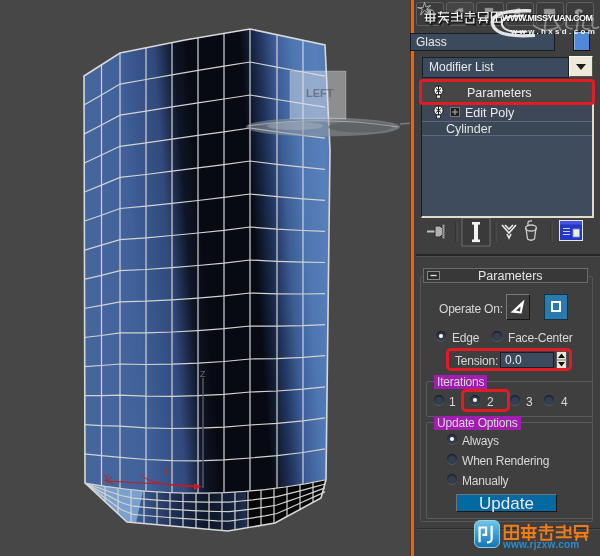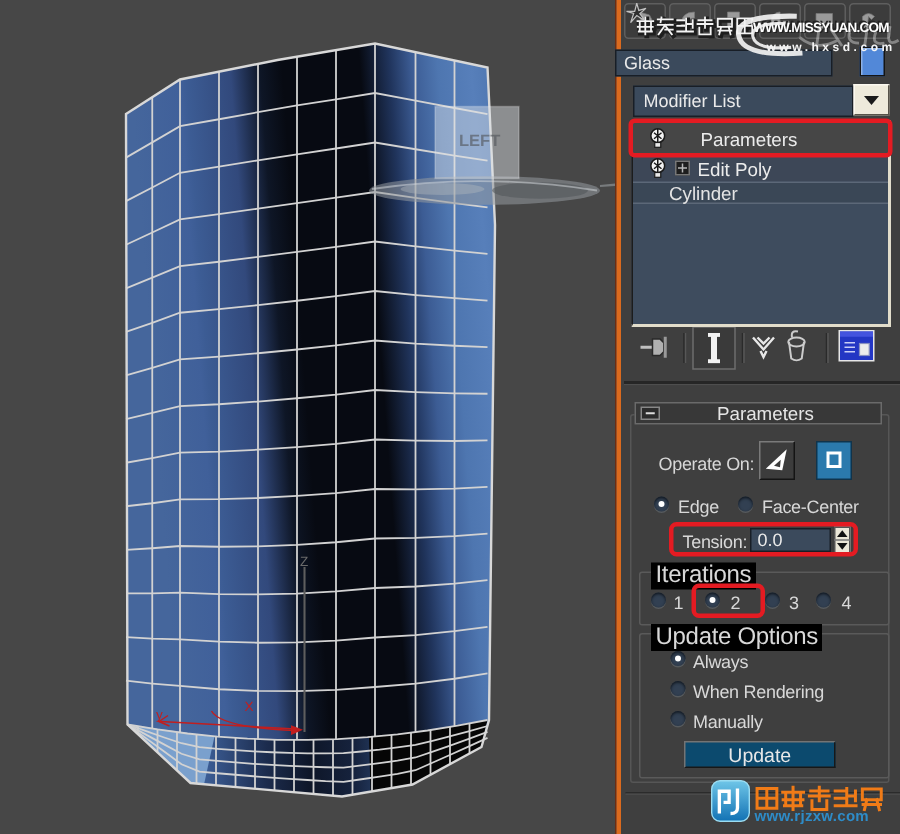--- a/index.html
+++ b/index.html
@@ -2,21 +2,21 @@
 <html><head><meta charset="utf-8"><style>
 html,body{margin:0;padding:0;background:#474747}
 #root{position:relative;width:600px;height:556px;overflow:hidden;background:#474747;font-family:"Liberation Sans",sans-serif}
 .abs{position:absolute}
 .t{position:absolute;color:#d8d8d8;font-size:12.5px;white-space:nowrap}
 .field{position:absolute;background:#3b4a5c;border:1px solid #181e26;color:#eaeaea;font-size:12px;line-height:16px}
 .radio{position:absolute;width:10px;height:10px;border-radius:50%;background:#324052;box-shadow:inset 0 1px 2px #10161e, 0 1px 0 rgba(130,140,150,0.35)}
 .radio.on:after{content:"";position:absolute;left:3px;top:3px;width:4px;height:4px;border-radius:50%;background:#fff}
 .redbox{position:absolute;border:3.5px solid #e41b22;border-radius:5px}
 .grp{position:absolute;border:1px solid #5a5a5a;border-radius:2px}
-.grplabel{position:absolute;background:#000000;padding:0 3px;color:#d8d8d8;font-size:16px;letter-spacing:-0.2px}
+.grplabel{position:absolute;background:#a21caf;padding:0 3px;color:#d8d8d8;font-size:12px;letter-spacing:-0.2px}
 </style></head><body>
 <div id="root">
     <svg width="410" height="556" viewBox="0 0 410 556" style="position:absolute;left:0;top:0">
       <defs>
         <linearGradient id="bg1" x1="84" x2="330" y1="9" y2="-9" gradientUnits="userSpaceOnUse">
           <stop offset="0" stop-color="#45669c"></stop>
           <stop offset="0.13" stop-color="#40609a"></stop>
           <stop offset="0.15" stop-color="#3c5c94"></stop>
           <stop offset="0.27" stop-color="#32497c"></stop>
           <stop offset="0.35" stop-color="#0e1626"></stop>
@@ -248,21 +248,21 @@
     <div class="t" style="left:561px;top:395px;font-size:12px">4</div>
     <div class="redbox" style="left:461px;top:389px;width:43px;height:17px"></div>
     <div class="grp" style="left:426px;top:422px;width:165px;height:95px"></div>
     <div class="grplabel" style="left:434px;top:416px">Update Options</div>
     <div class="radio on" style="left:447px;top:434px"></div>
     <div class="t" style="left:462px;top:434px;font-size:12px;letter-spacing:-0.2px">Always</div>
     <div class="radio" style="left:447px;top:454px"></div>
     <div class="t" style="left:462px;top:454px;font-size:12px;letter-spacing:-0.2px">When Rendering</div>
     <div class="radio" style="left:447px;top:474px"></div>
     <div class="t" style="left:462px;top:474px;font-size:12px;letter-spacing:-0.2px">Manually</div>
-    <div class="abs" style="left:456px;top:494px;width:101px;height:18px;background:#0c4a6e;border-top:1px solid #747474;border-left:1px solid #747474;border-right:1px solid #181818;border-bottom:1px solid #181818;box-sizing:border-box;color:#e8e8e8;font-size:13px;text-align:center;line-height:18px">Update</div>
+    <div class="abs" style="left:456px;top:494px;width:101px;height:18px;background:#0369a1;border-top:1px solid #747474;border-left:1px solid #747474;border-right:1px solid #181818;border-bottom:1px solid #181818;box-sizing:border-box;color:#e8e8e8;font-size:17px;text-align:center;line-height:18px">Update</div>
     <div class="abs" style="left:417px;top:528px;width:183px;height:1px;background:#2b2b2b"></div>
     <div class="abs" style="left:417px;top:529px;width:183px;height:1px;background:#4a4a4a"></div>
     <svg class="abs" style="left:474px;top:520px" width="26" height="28" viewBox="0 0 28 30">
 <defs>
         <linearGradient id="lg2" x1="0" y1="0" x2="0" y2="1">
           <stop offset="0" stop-color="#6fc6e8"></stop>
           <stop offset="1" stop-color="#1272b4"></stop>
         </linearGradient>
       </defs>
 <rect x="0.5" y="0.5" width="27" height="29" rx="6" fill="url(#lg2)" stroke="#9adcf2"></rect>

